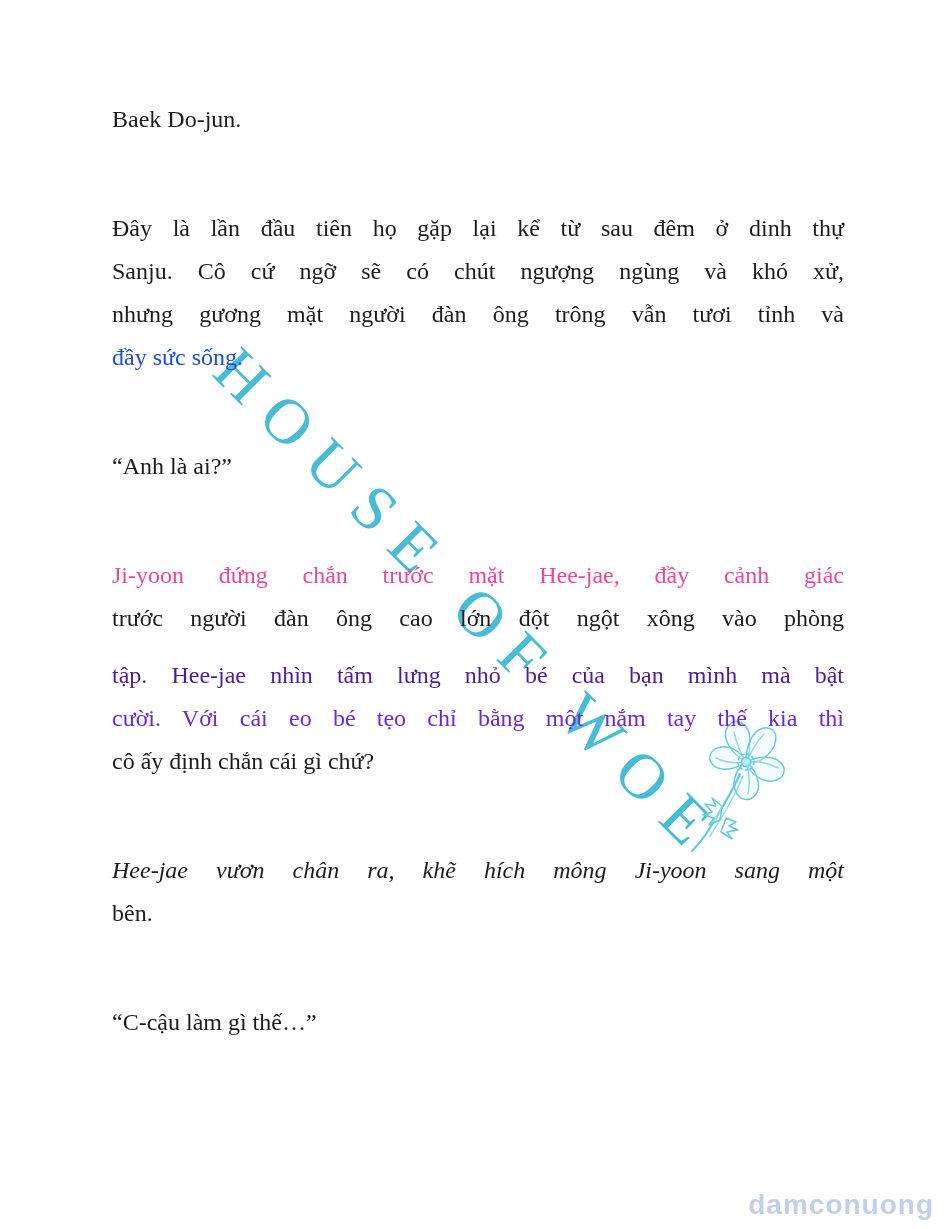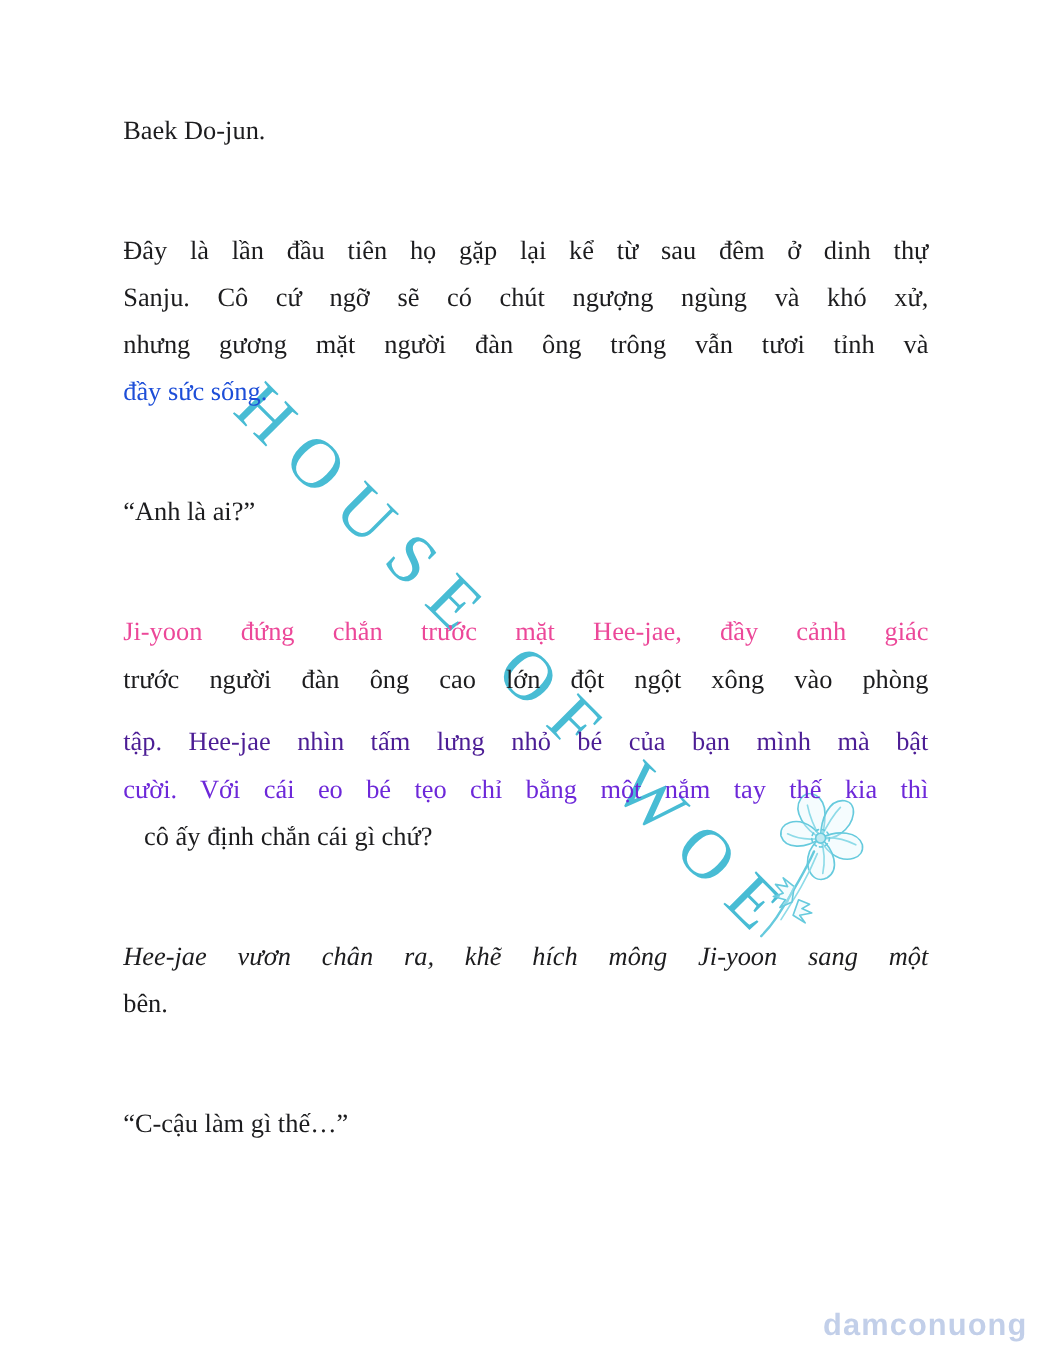--- a/index.html
+++ b/index.html
@@ -80,21 +80,21 @@
       <div class="line last" style="color: #1d4ed8;">đầy sức sống.</div>
     </div>
     <div class="paragraph">
       <div class="line last" style="color: rgb(28, 28, 30);">“Anh là ai?”</div>
     </div>
     <div class="paragraph">
       <div class="line" style="color: #ec4899;">Ji-yoon đứng chắn trước mặt Hee-jae, đầy cảnh giác</div>
       <div class="line" style="color: rgb(28, 28, 30);">trước người đàn ông cao lớn đột ngột xông vào phòng</div>
       <div class="line" style="color: #4c1d95; margin-top: 14px;">tập. Hee-jae nhìn tấm lưng nhỏ bé của bạn mình mà bật</div>
       <div class="line" style="color: #6d28d9;">cười. Với cái eo bé tẹo chỉ bằng một nắm tay thế kia thì</div>
-      <div class="line last" style="color: rgb(28, 28, 30); margin-left: 19px;">cô ấy định chắn cái gì chứ?</div>
+      <div class="line last" style="color: rgb(28, 28, 30);">cô ấy định chắn cái gì chứ?</div>
     </div>
     <div class="paragraph">
       <div class="line" style="color: rgb(28, 28, 30); font-style: italic;">Hee-jae vươn chân ra, khẽ hích mông Ji-yoon sang một</div>
       <div class="line last" style="color: rgb(28, 28, 30);">bên.</div>
     </div>
     <div class="paragraph">
       <div class="line last" style="color: rgb(28, 28, 30);">“C-cậu làm gì thế…”</div>
     </div>
   </div>
 

